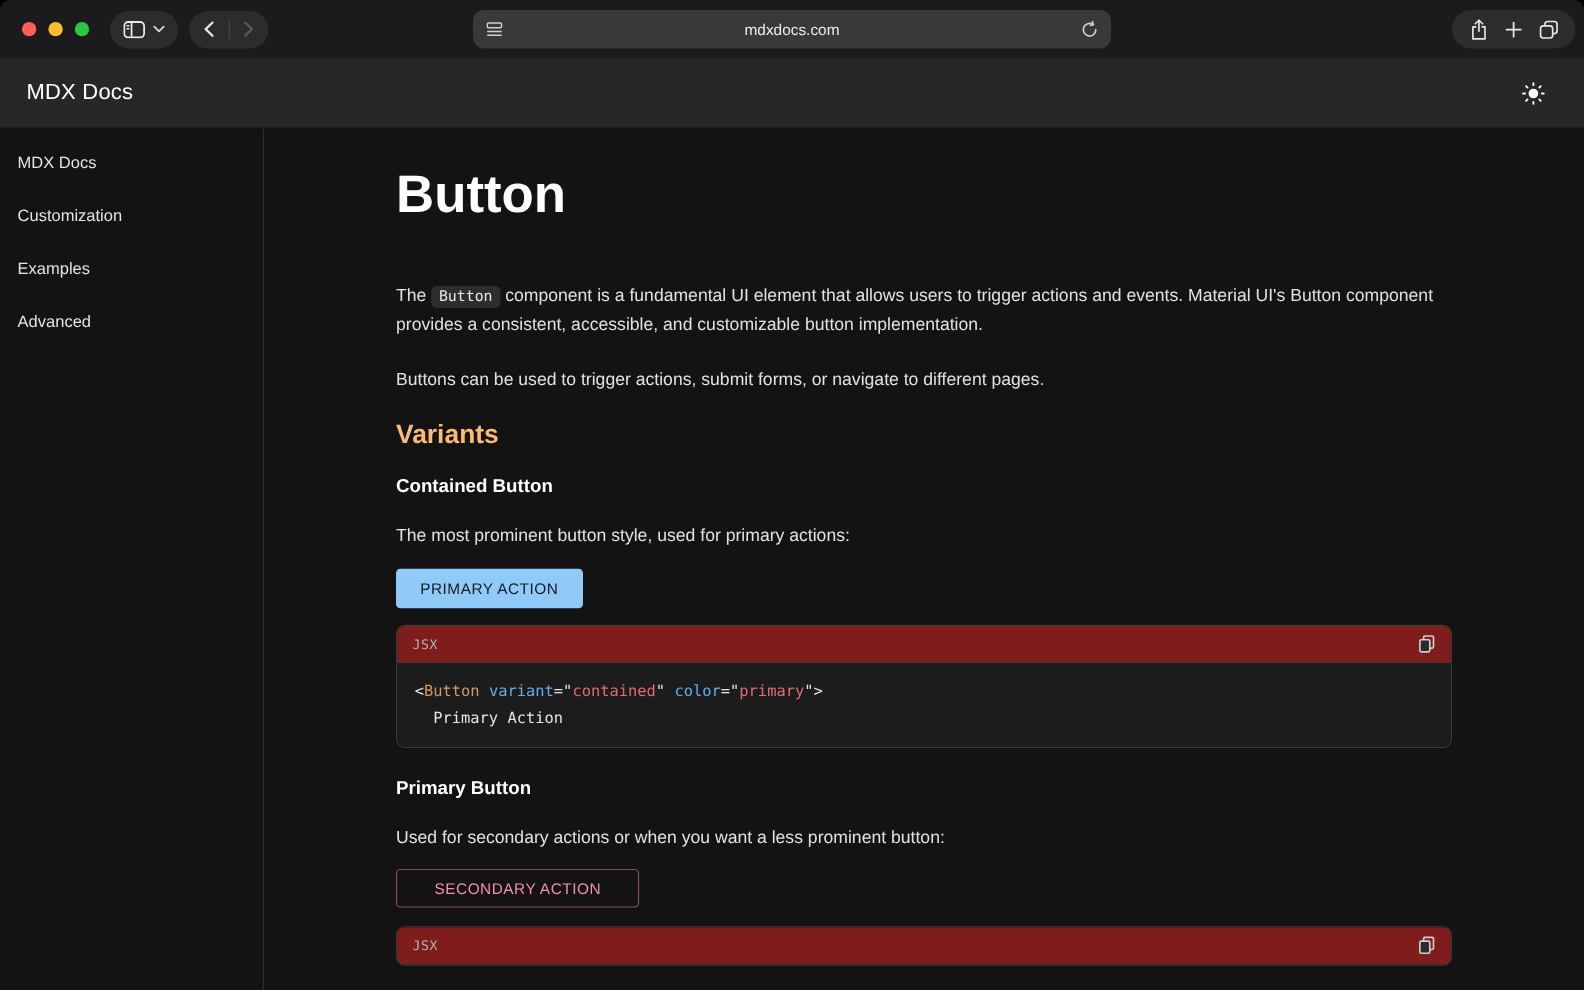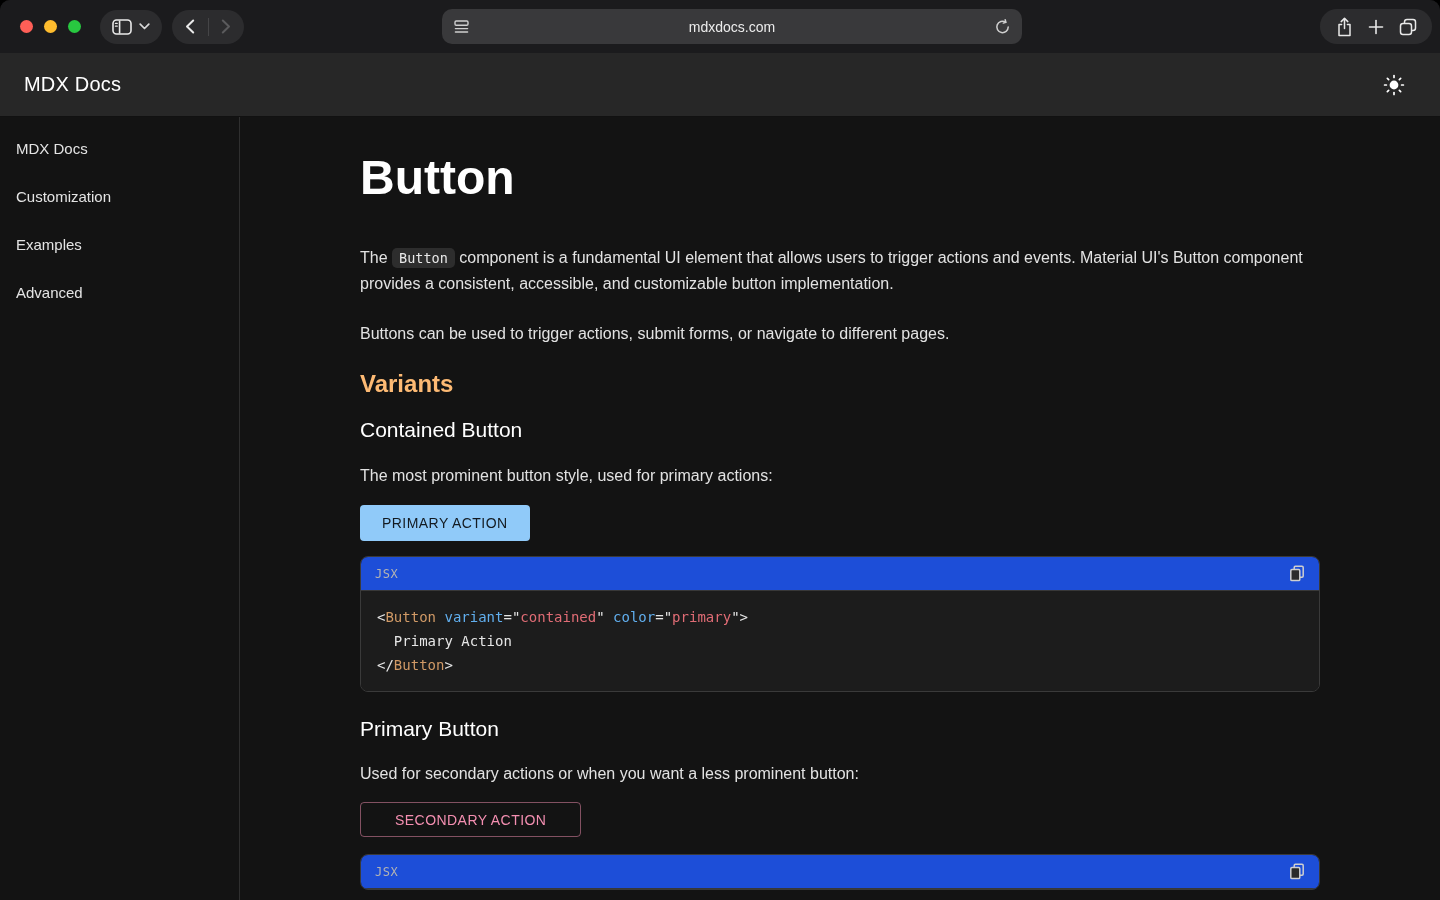--- a/index.html
+++ b/index.html
@@ -15,21 +15,21 @@
   .dot { width:13px; height:13px; border-radius:50%; }
   .dot.red    { background:var(--traffic-red,#ff5f57); }
   .dot.yellow { background:var(--traffic-yellow,#febc2e); }
   .dot.green  { background:var(--traffic-green,#28c840); }
   .pill { background:#2c2c2e; border-radius:17px; height:34px; display:flex;
           align-items:center; justify-content:center; }
   .toggle-pill { margin-left:19px; width:62px; gap:7px; }
   .nav-pill { margin-left:10px; width:72px; }
   .nav-btn { width:35px; height:34px; display:flex; align-items:center; justify-content:center; }
   .nav-divider { width:1px; height:18px; background:#454547; }
-  .urlbar { position:absolute; left:442px; top:9px; width:580px; height:35px;
+  .urlbar { position:absolute; left:430px; top:9px; width:580px; height:35px;
             background:#39393b; border-radius:10px; display:flex; align-items:center;
             padding:0 12px; }
   .url-text { flex:1; text-align:center; color:#ececec; font-size:14px; }
   .right-cluster { position:absolute; right:8px; top:9px; width:112px; height:35px;
                    background:#2c2c2e; border-radius:17px; display:flex;
                    align-items:center; justify-content:space-around; padding:0 8px; }
   .icon-btn { display:flex; align-items:center; justify-content:center; cursor:default; }
   svg { display:block; }
 
   
@@ -42,45 +42,45 @@
 
   
   .page-body { flex:1; display:flex; min-height:0; }
   .sidebar { width:240px; flex:0 0 240px; border-right:1px solid #2f2f2f; padding-top:7px; }
   .side-item { height:48px; display:flex; align-items:center; padding-left:16px;
                color:#e4e4e4; font-size:15px; cursor:pointer; }
 
   .main { flex:1; padding:0 120px; overflow:hidden; }
   .h1 { margin-top:33px; color:#ffffff; font-size:48px; line-height:56px; font-weight:700; }
   .para { color:#e2e2e2; font-size:16px; line-height:25px; }
-  .p-intro { margin-top:39px; }
+  .p-intro { margin-top:51px; }
   .p-2 { margin-top:25px; }
   .h2 { margin-top:23px; color:#fdba74; font-size:24px; line-height:29px; font-weight:700; }
   .p-3 { margin-top:22px; }
-  .h3 { margin-top:21px; color:#ffffff; font-size:21px; line-height:22px; font-weight:400; }
+  .h3 { margin-top:21px; color:#ffffff; font-size:17px; line-height:22px; font-weight:700; }
   .h3b { margin-top:26px; }
   .p-4 { margin-top:22px; }
   .p-5 { margin-top:21px; }
   .inline-code { font-family:"DejaVu Sans Mono", monospace; font-size:13.5px;
                  background:#2d2d2d; color:#e8e8e8; padding:2px 7px; border-radius:5px; }
 
   .btn { display:inline-flex; align-items:center; justify-content:center;
          border-radius:4px; font-size:14px; font-weight:500; letter-spacing:.45px;
          text-transform:uppercase; cursor:pointer; border:none;
          font-family:"Liberation Sans", sans-serif; }
   .btn-contained { margin-top:17px; height:36px; padding:0 22px;
                    background:var(--primary,#90caf9); color:rgba(0,0,0,0.87); }
   .btn-outlined { margin-top:16px; height:35px; padding:0 34px; background:transparent;
                   color:var(--secondary,#f48fb1);
                   border:1px solid rgba(244,143,177,0.5); }
 
   .codeblock { border:1px solid #3a3a3a; border-radius:8px; overflow:hidden; }
   .cb-1 { margin-top:15px; }
   .cb-2 { margin-top:17px; }
-  .cb-header { height:34px; background:#1d4ed8; border-bottom:1px solid #383838;
+  .cb-header { height:34px; background:#7f1d1d; border-bottom:1px solid #383838;
                display:flex; align-items:center; justify-content:space-between;
                padding:0 14px; }
   .cb-lang { font-family:"DejaVu Sans Mono", monospace; font-size:12px; color:#b3b3b3;
              letter-spacing:.5px; }
   .cb-body { background:#1c1c1c; padding:14px 16px; }
   .code-line { font-family:"DejaVu Sans Mono", monospace; font-size:14px;
                line-height:24px; white-space:pre; }
   .tok-p { color:#e6e6e6; }
   .tok-x { color:#e6e6e6; }
   .tok-t { color:var(--code-tag,#d19a66); }
@@ -219,21 +219,20 @@
           <span class="icon-btn">
             <svg width="16" height="17" viewBox="0 0 16 17">
               <rect x="5.2" y="1.2" width="9" height="11" rx="1.2" fill="none" stroke="#cfcfcf" stroke-width="1.5"></rect>
               <rect x="1.8" y="4.6" width="9" height="11" rx="1.2" fill="#2b2b2b" stroke="#cfcfcf" stroke-width="1.5"></rect>
             </svg>
           </span>
         </div>
         <div class="cb-body">
             <div class="code-line"><span class="tok-p">&lt;</span><span class="tok-t">Button</span><span class="tok-x"> </span><span class="tok-a">variant</span><span class="tok-p">=</span><span class="tok-p">"</span><span class="tok-s">contained</span><span class="tok-p">"</span><span class="tok-x"> </span><span class="tok-a">color</span><span class="tok-p">=</span><span class="tok-p">"</span><span class="tok-s">primary</span><span class="tok-p">"</span><span class="tok-p">&gt;</span></div>
             <div class="code-line"><span class="tok-x">  Primary Action</span></div>
-            <div class="code-line"><span class="tok-p">&lt;/</span><span class="tok-t">Button</span><span class="tok-p">&gt;</span></div>
           </div>
       </div>
 
       <h3 class="h3 h3b">Primary Button</h3>
 
       <p class="para p-5">Used for secondary actions or when you want a less prominent button:</p>
 
       <button class="btn btn-outlined">Secondary Action</button>
 
       <div class="codeblock cb-2">

